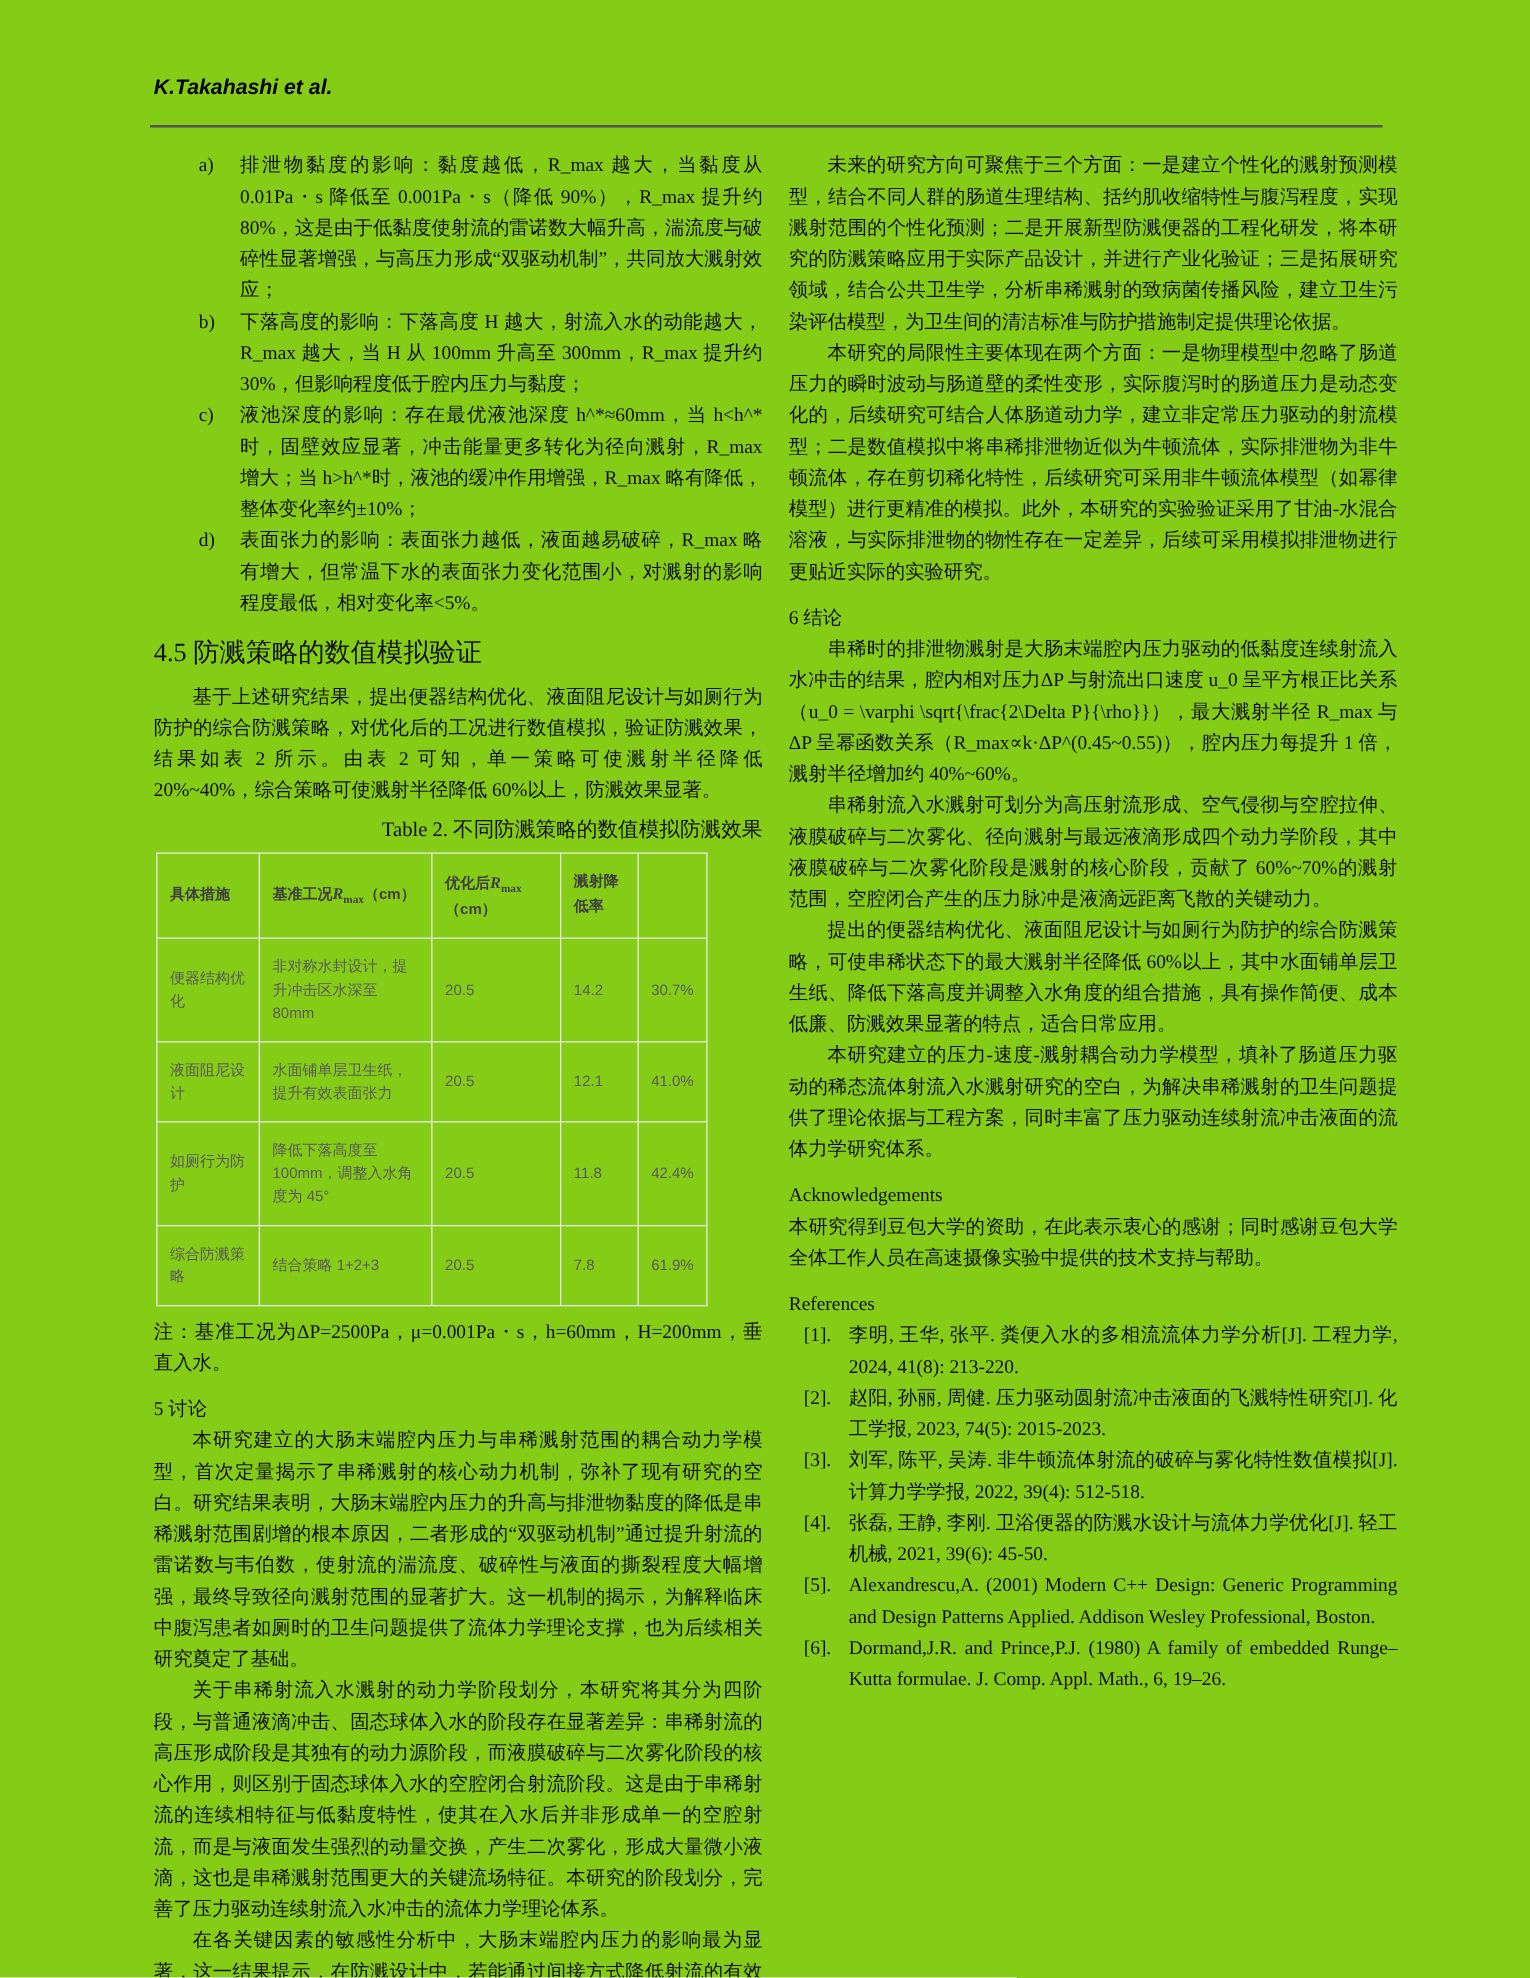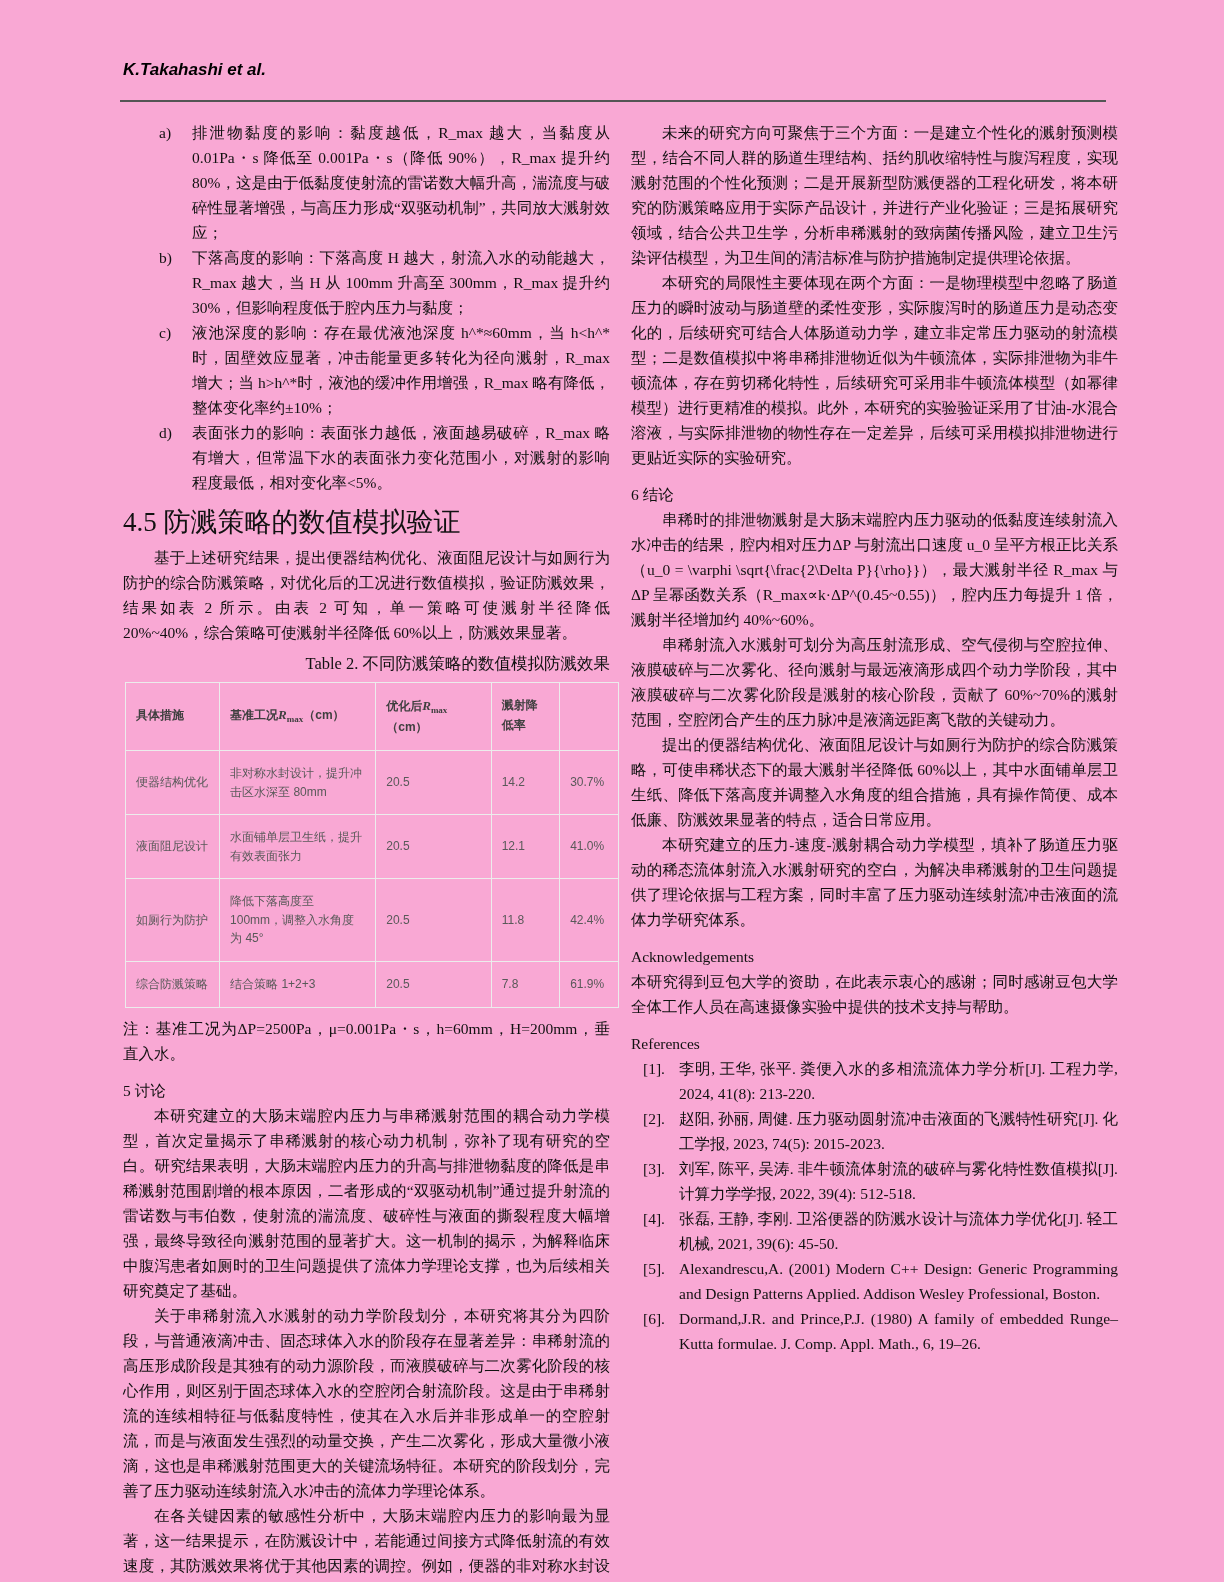--- a/index.html
+++ b/index.html
@@ -1,36 +1,36 @@
 <!DOCTYPE html>
 <html><head>
 <meta charset="utf-8">
 <style>
   html,body{margin:0;padding:0;background:#fff;}
-  .page{position:relative;width:1224px;height:1582px;background:#f9a8d4;overflow:hidden;
+  .page{position:relative;width:1224px;height:1582px;background:#84cc16;overflow:hidden;
         font-family:"Liberation Serif","DejaVu Serif",serif;color:#111;}
   .running-head{position:absolute;left:123px;top:60px;
         font-family:"Liberation Sans","DejaVu Sans",sans-serif;
         font-weight:bold;font-style:italic;font-size:17px;color:#000;}
   .rule{position:absolute;left:120px;top:100px;width:986px;height:0;
         border-top:2px solid #555;}
   .col{position:absolute;top:120px;width:487px;font-size:15.5px;line-height:25px;
         text-align:justify;}
   .col.left{left:123px;}
   .col.right{left:631px;}
   .li{display:flex;margin:0 0 0 36px;}
   .li .lbl{flex:none;width:33px;}
   .li .txt{flex:1;text-align:justify;}
-  h2.sec{font-size:27px;font-weight:normal;margin:12px 0 8px 0;line-height:30px;}
+  h2.sec{font-size:21px;font-weight:normal;margin:12px 0 8px 0;line-height:30px;}
   h3.subsec{font-size:15.5px;font-weight:normal;margin:12px 0 0 0;line-height:25px;}
   p{margin:0;}
   p.indent{text-indent:2em;}
   p.note{margin-top:6px;}
   .caption{text-align:right;font-size:16.5px;margin:6px 0 6px 0;}
-  table.t2{border-collapse:collapse;width:494px;margin:4px 0 8px 2px;
+  table.t2{border-collapse:collapse;width:441px;margin:4px 0 8px 2px;
         font-family:"Liberation Sans","DejaVu Sans",sans-serif;
         font-size:12px;color:#595959;line-height:1.55;}
   table.t2 th,table.t2 td{border:1px solid #ececec;padding:13px 10px;
         text-align:left;vertical-align:middle;font-weight:normal;}
   table.t2 th{color:#3f3f3f;font-weight:bold;}
   table.t2 th i{font-family:"Liberation Serif",serif;font-style:italic;font-size:13px;}
   table.t2 th sub{font-family:"Liberation Serif",serif;font-size:9px;text-align:right;}
   .c1{width:88px;} .c2{width:146px;} .c3{width:108px;} .c4{width:64px;} .c5{width:55px;}
   .ack-title{margin-top:26px;}
   .ref-title{margin-top:26px;}

